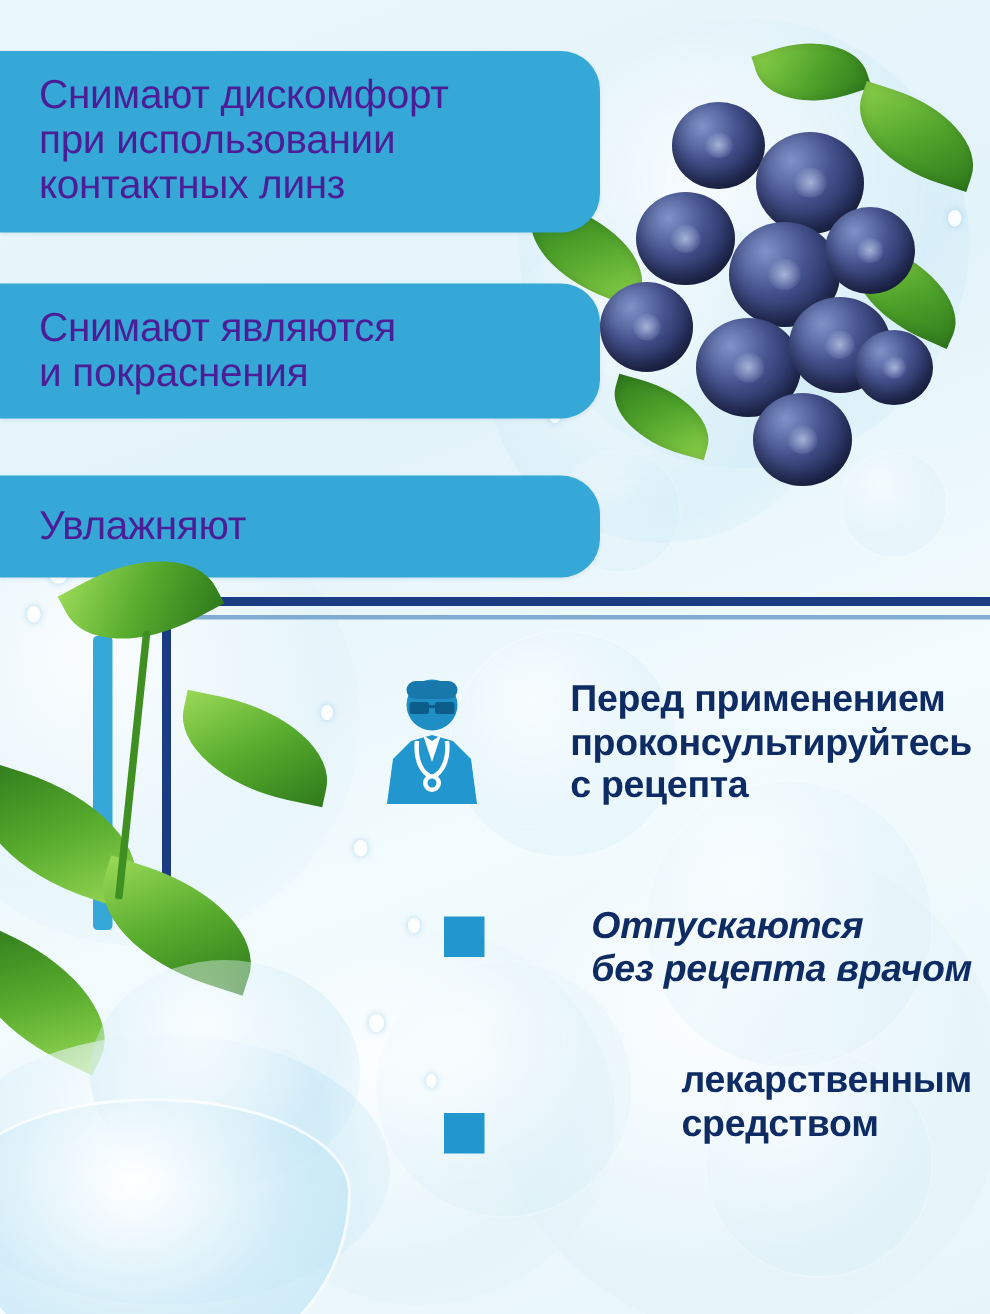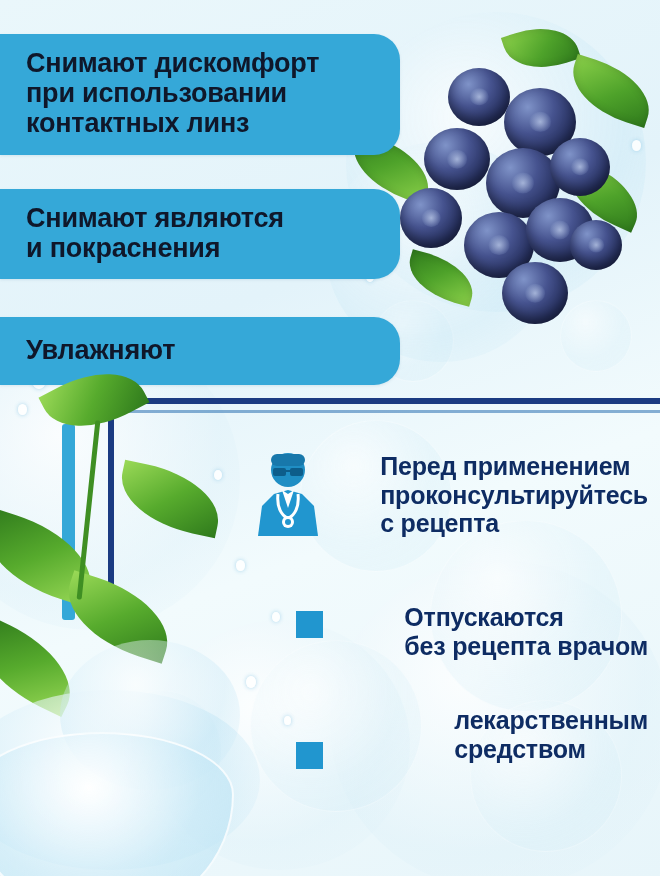--- a/index.html
+++ b/index.html
@@ -35,22 +35,22 @@
   
   .bars {
     position: absolute;
     left: 0;
     top: 34px;
     width: 430px;
   }
   .bar {
     position: relative;
     background: #35a8d8;
-    color: #0f172a;
-    font-weight: bold;
+    color: #4c1d95;
+    font-weight: normal;
     line-height: 1.12;
     padding: 14px 26px 16px 26px;
     border-top-right-radius: 26px;
     border-bottom-right-radius: 26px;
     box-shadow: 0 1px 3px rgba(0,80,120,0.10);
     letter-spacing: -0.2px;
   }
   .bar .line { display: block; white-space: nowrap; }
   .bar-1 { width: 348px; font-size: 27px; }
   .bar-2 { width: 348px; font-size: 27px; margin-top: 34px; }
@@ -295,21 +295,21 @@
           <circle cx="46" cy="76" r="3" fill="#2196cf"></circle>
         </svg>
       </div>
       <div class="note-text">
         <span class="line">Перед применением</span>
         <span class="line">проконсультируйтесь</span>
         <span class="line">с рецепта</span>
       </div>
     </div>
 
-    <div class="note" style="margin-left:48px; margin-top:46px;">
+    <div class="note" style="margin-left:48px; margin-top:46px;font-style:italic;">
       <div class="sq"></div>
       <div class="note-text">
         <span class="line">Отпускаются</span>
         <span class="line">без рецепта врачом</span>
       </div>
     </div>
 
     <div class="note" style="margin-left:48px; margin-top:46px;">
       <div class="sq" style="margin-top:36px;"></div>
       <div class="note-text">

